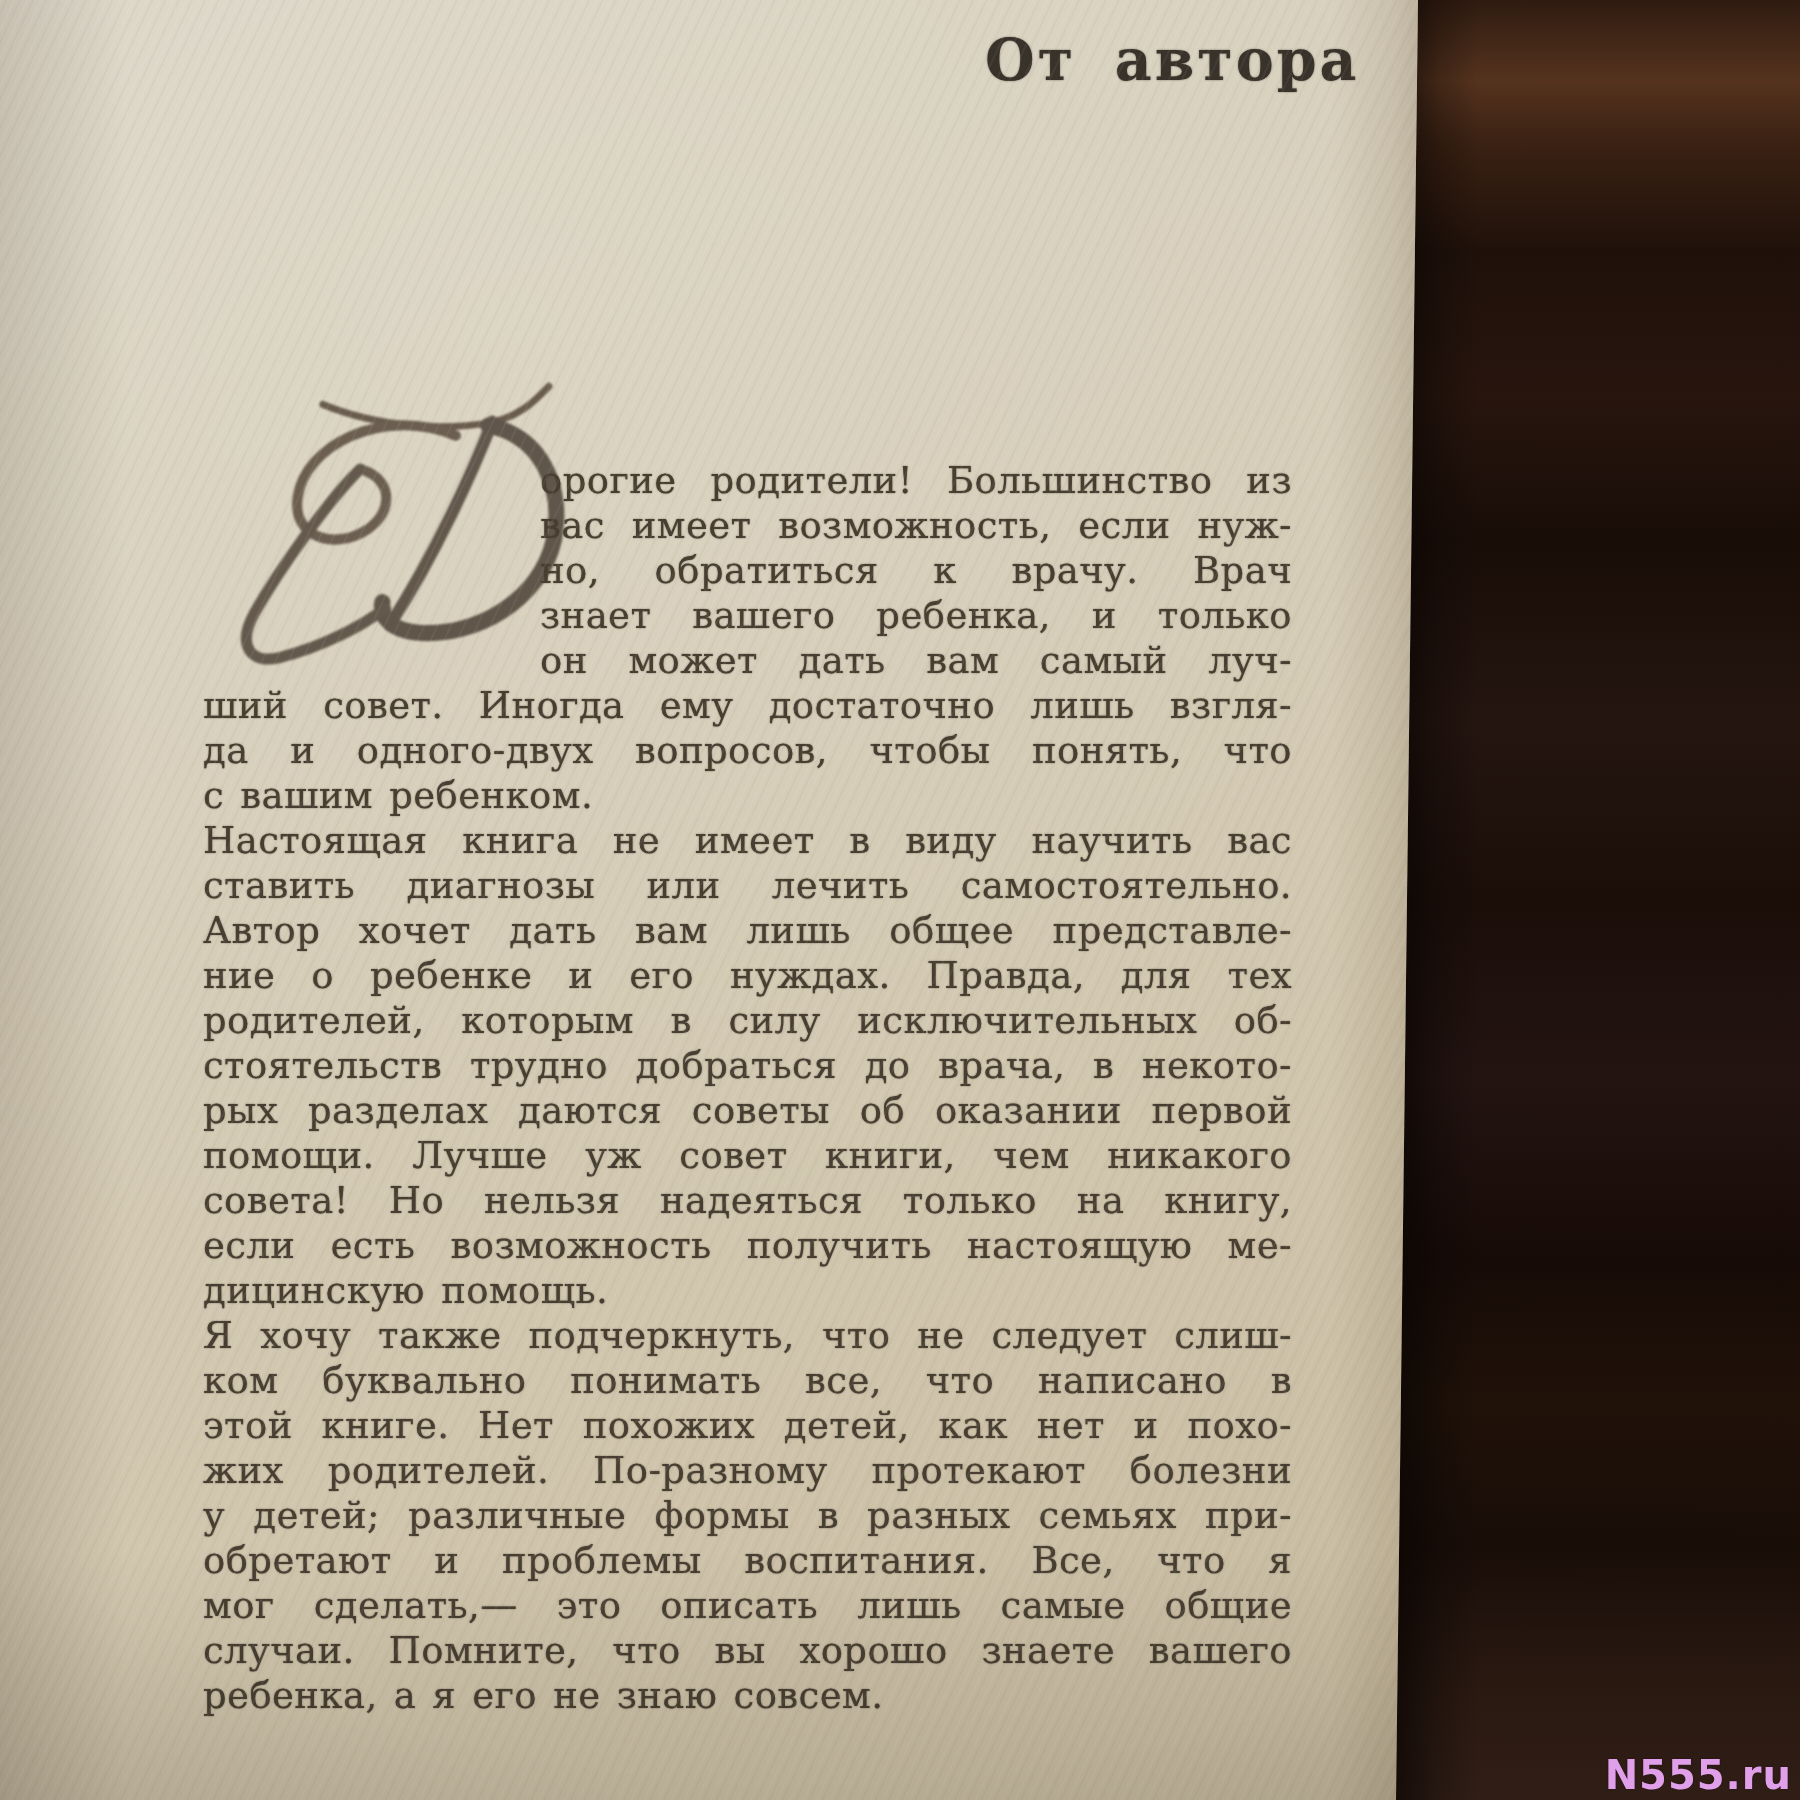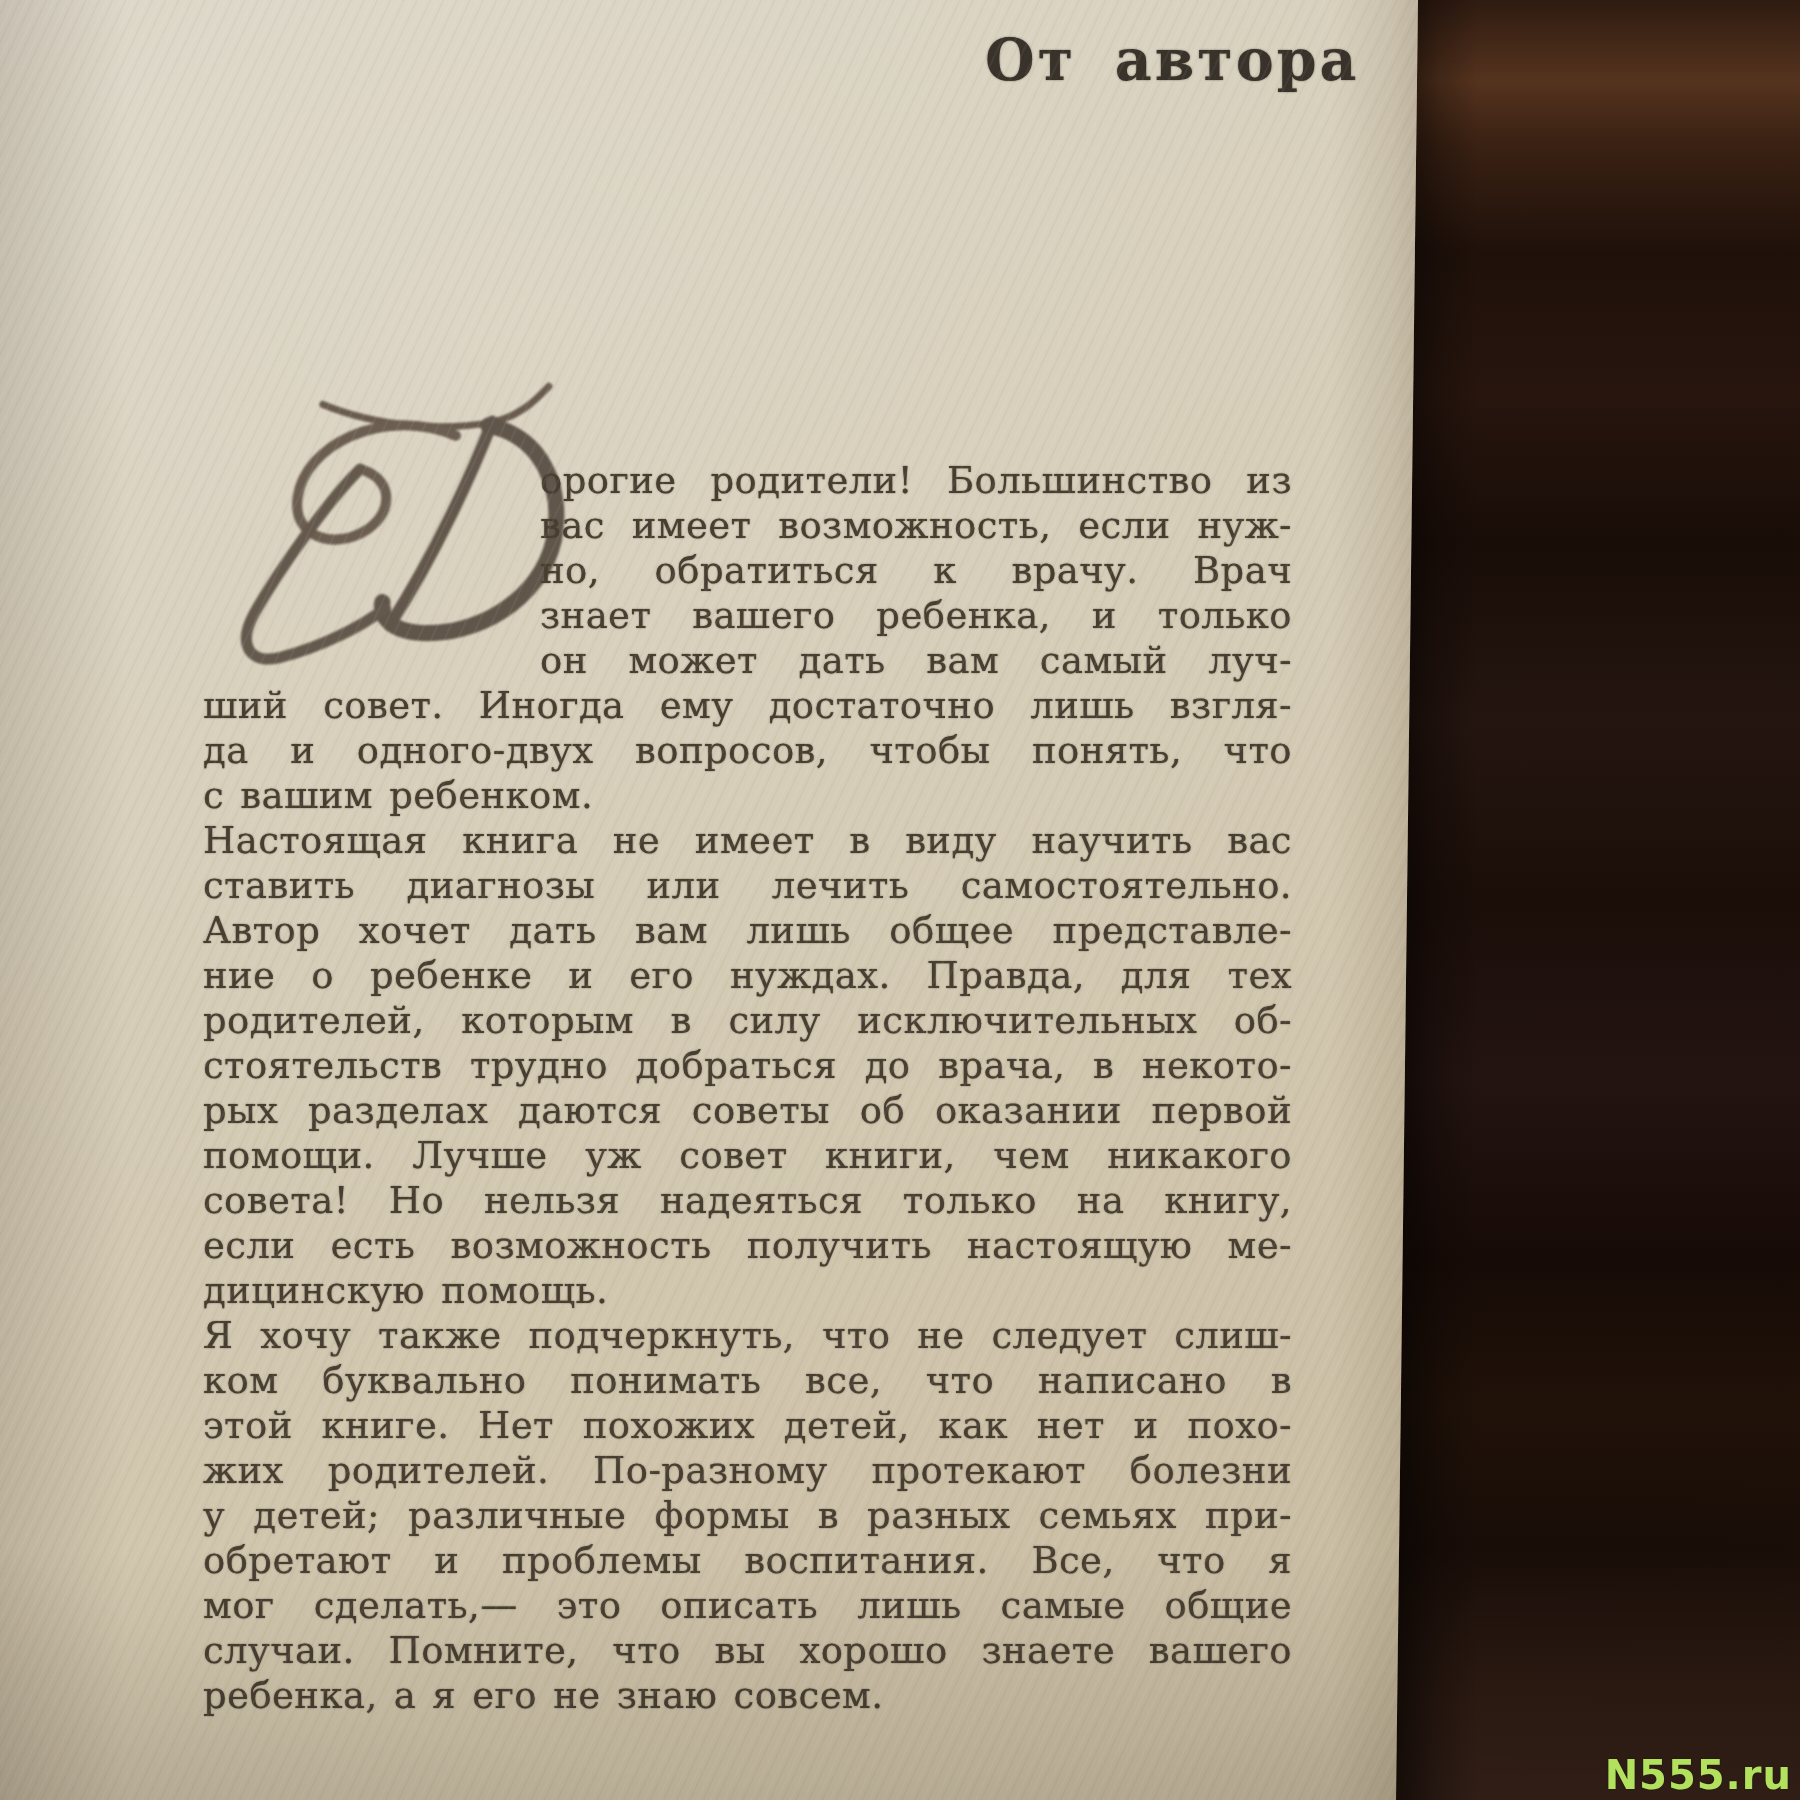--- a/index.html
+++ b/index.html
@@ -98,21 +98,21 @@
     background:
       radial-gradient(130% 110% at 45% 38%,rgba(0,0,0,0) 55%,rgba(35,25,15,.14) 84%,rgba(25,15,8,.26) 100%),
       linear-gradient(180deg,rgba(0,0,0,0) 86%,rgba(20,12,6,.10) 100%);
   }
 
   
   .watermark{
     position:absolute;right:8px;bottom:2px;
     font-family:"DejaVu Sans","Liberation Sans",sans-serif;
     font-size:40px;font-weight:bold;letter-spacing:1px;
-    color:#bef264;opacity:.92;
+    color:#f0abfc;opacity:.92;
     text-shadow:0 0 2px rgba(0,0,0,.4);
   }
 </style>
 </head>
 <body>
 
 <div class="wood"></div>
 <div class="page-edge-shadow"></div>
 
 <div class="page">

